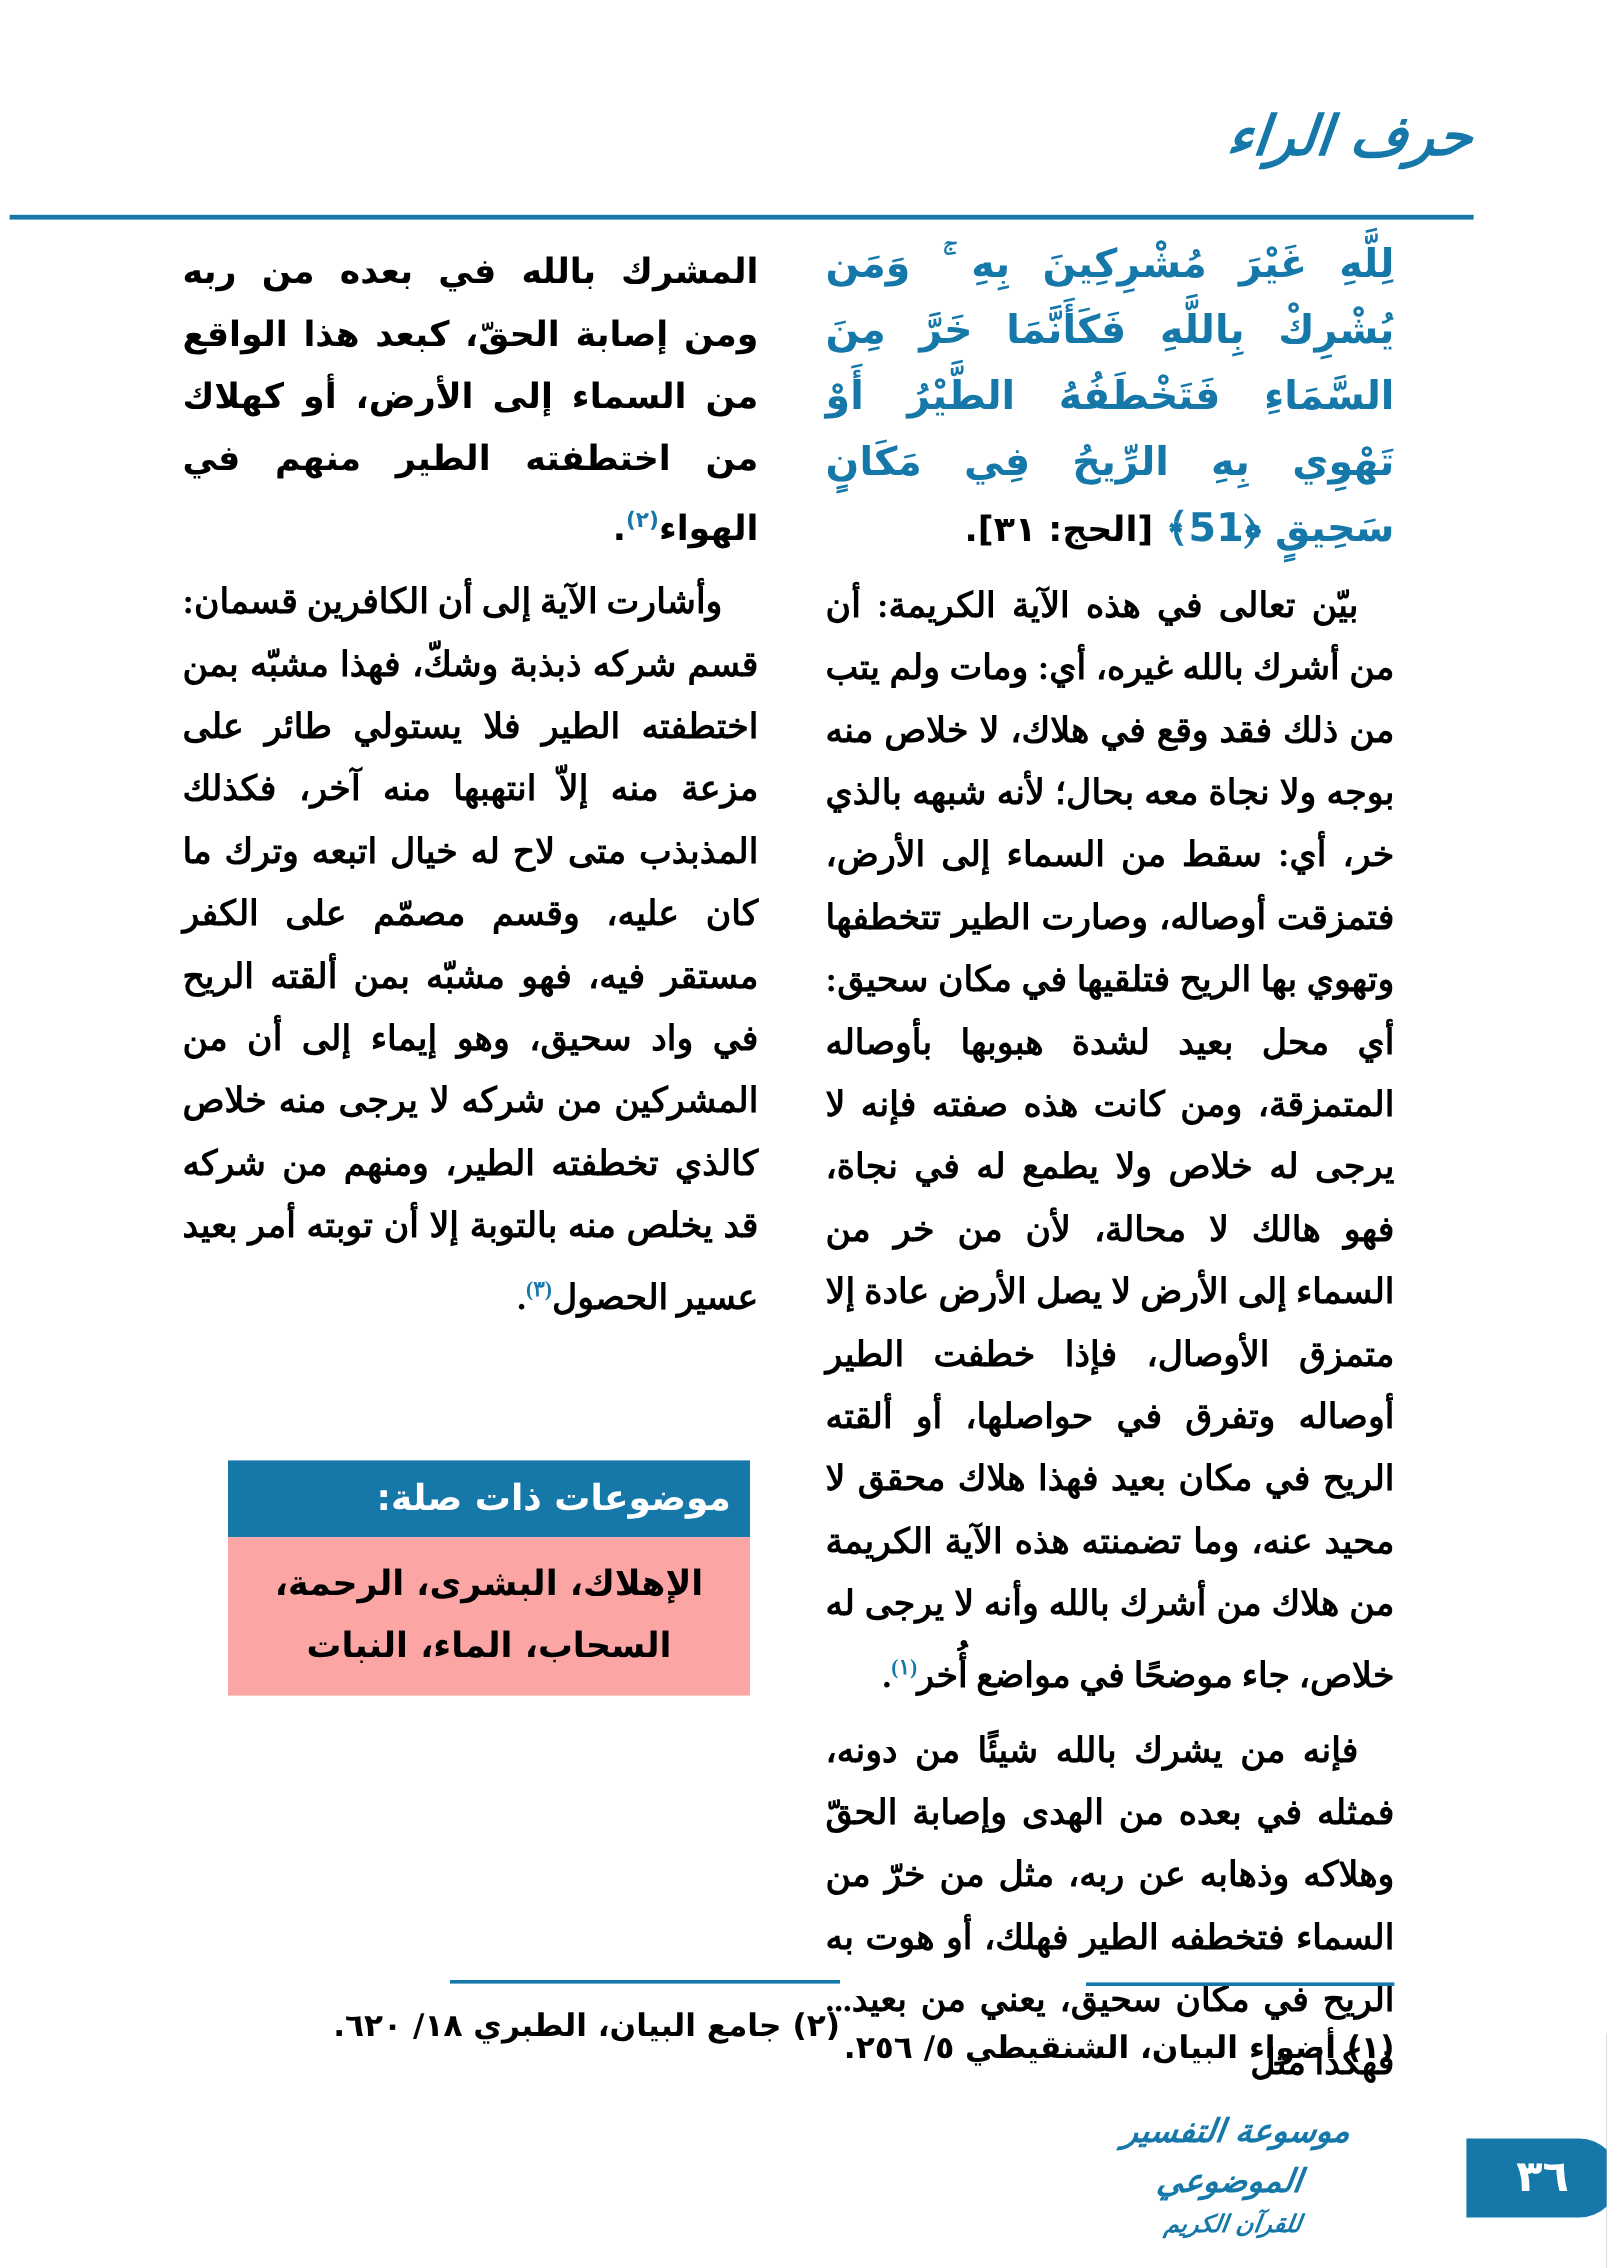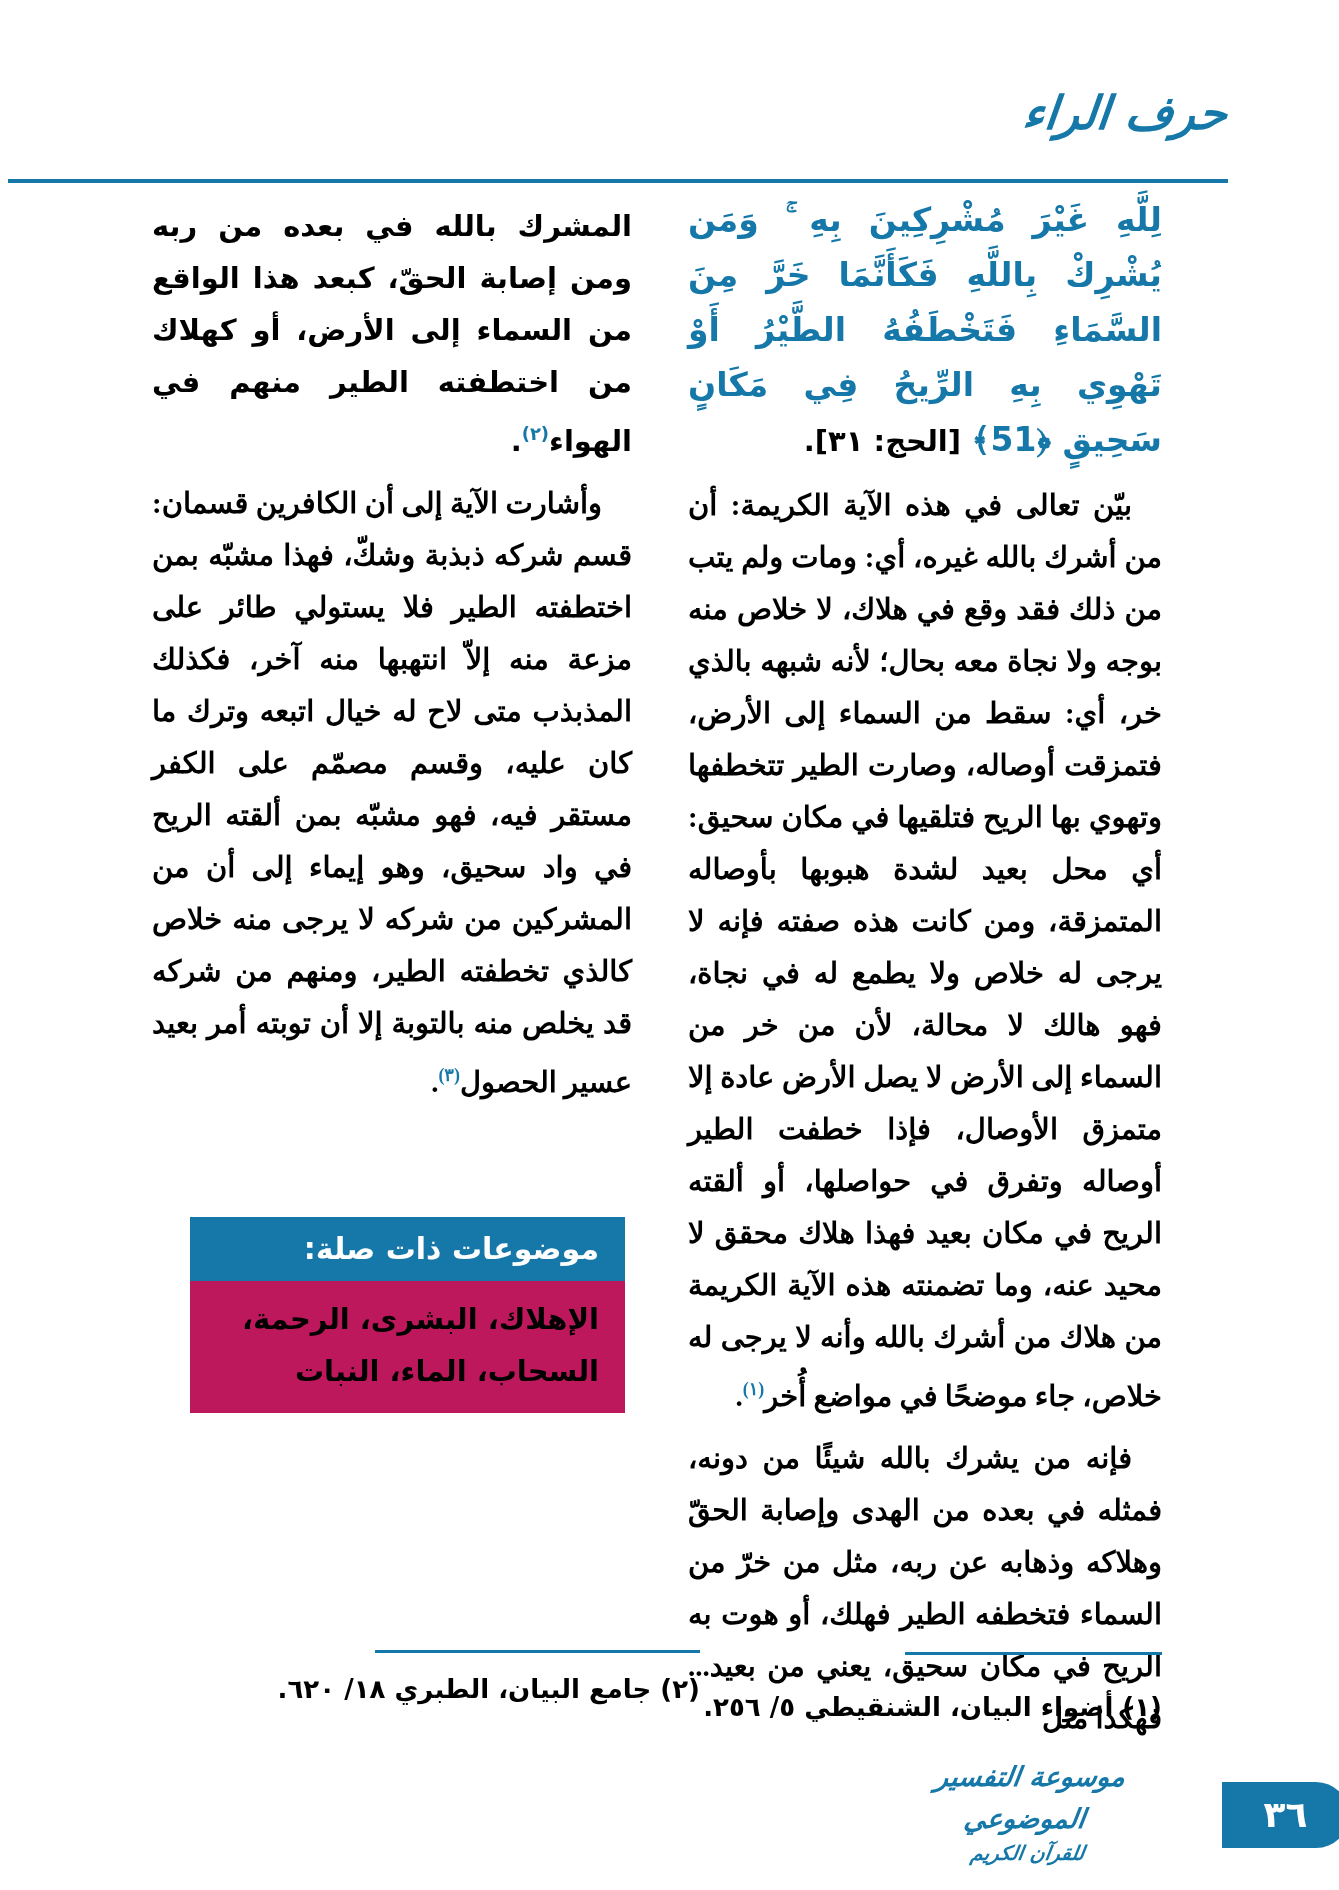--- a/index.html
+++ b/index.html
@@ -40,27 +40,28 @@
   p.indent{text-indent:30px;font-family:Liberation Serif, serif;}
   .fn-marker{
     color:#1578A9;font-size:0.62em;vertical-align:super;font-weight:bold;
   }
   
   .topics-box{position:absolute;top:1217px;left:190px;width:435px;}
   .topics-header{
     background:#1578A9;color:#ffffff;
     height:64px;line-height:64px;
     font-size:30px;font-weight:bold;
-    padding:0 26px 0 10px;
+    padding:0 16px 0 10px;
   }
   .topics-body{
-    background:#be185d;color:#000;
+    background:#fca5a5;color:#000;
     font-size:29px;line-height:52px;font-weight:bold;
     padding:12px 26px 16px 26px;
     min-height:80px;
+    text-align:center;
   }
   
   .fn-rule{position:absolute;height:3px;background:#1578A9;}
   .fn-rule-right{top:1652px;left:905px;width:257px;}
   .fn-rule-left{top:1650px;left:375px;width:325px;}
   .footnotes{
     position:absolute;color:#000;
     font-size:26px;line-height:47px;font-weight:bold;
     text-align:right;
   }

